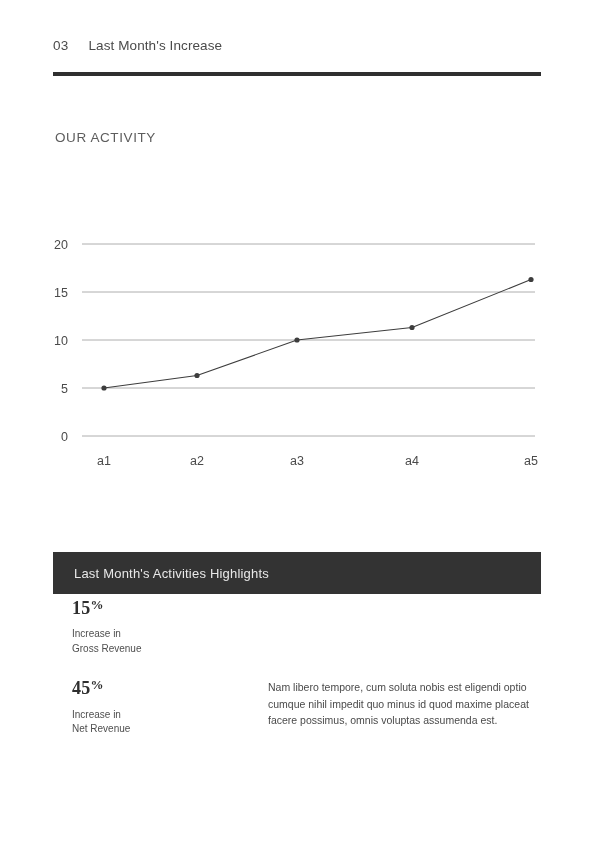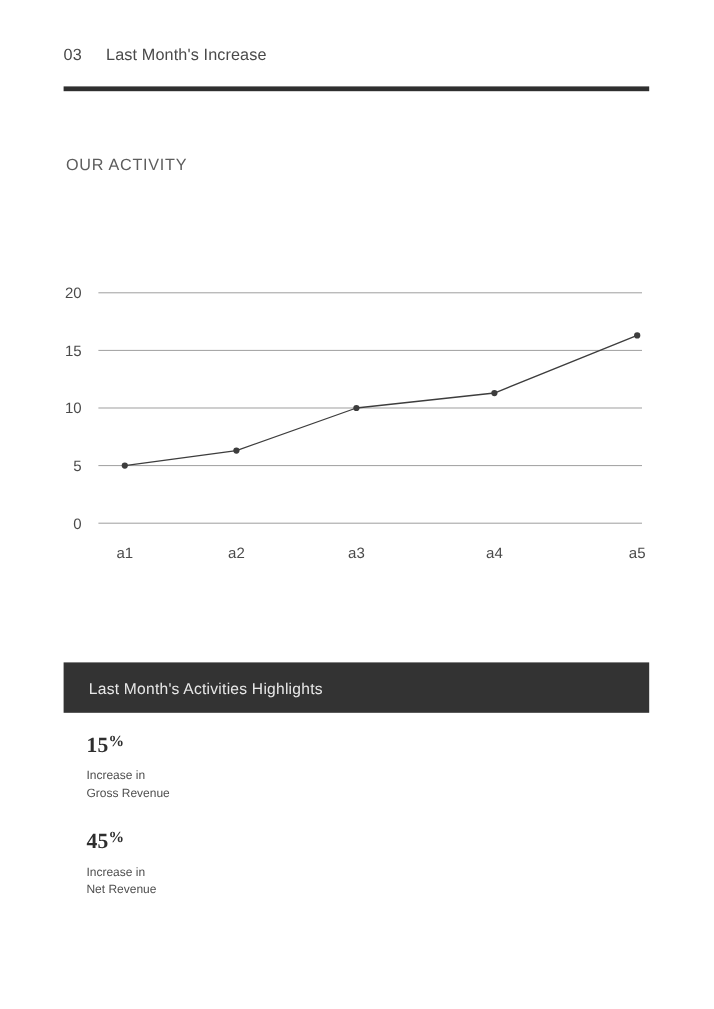--- a/index.html
+++ b/index.html
@@ -122,21 +122,20 @@
     position: absolute;
     left: 53px;
     top: 598px;
     width: 488px;
   }
 
   .content-row {
     display: flex;
     align-items: flex-start;
     margin-bottom: 22px;
-    margin-top: 13px;
   }
 
   .stat-col {
     width: 215px;
     flex: 0 0 215px;
     padding-left: 19px;
   }
 
   .stat-value {
     font-family: "Liberation Serif", serif;
@@ -243,17 +242,20 @@
     </div>
 
     <div class="content-row row-2">
       <div class="stat-col">
         <div class="stat-value">
           <span>45</span><span class="pct">%</span>
         </div>
         <div class="stat-label">Increase in
 Net Revenue</div>
       </div>
+      <div class="para-col">
+        <p class="para-text">Nam libero tempore, cum soluta nobis est eligendi optio cumque nihil impedit quo minus id quod maxime placeat facere possimus, omnis voluptas assumenda est.</p>
+      </div>
     </div>
 
   </div>
 
 </div>
 
 </body></html>

